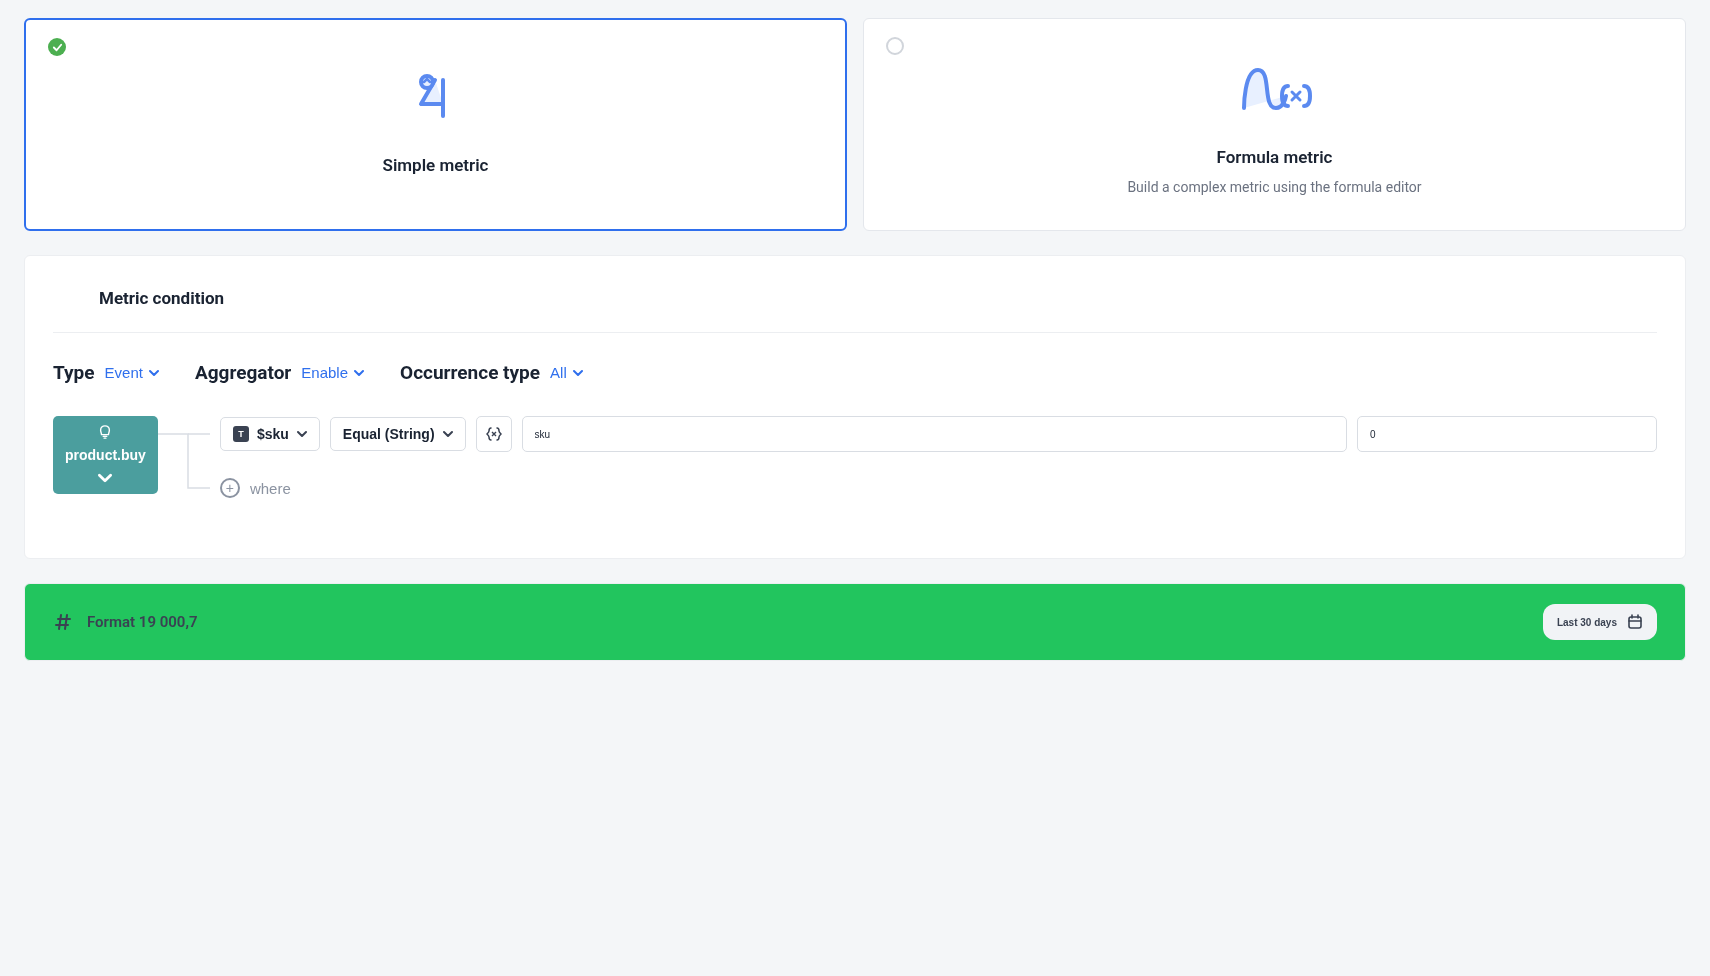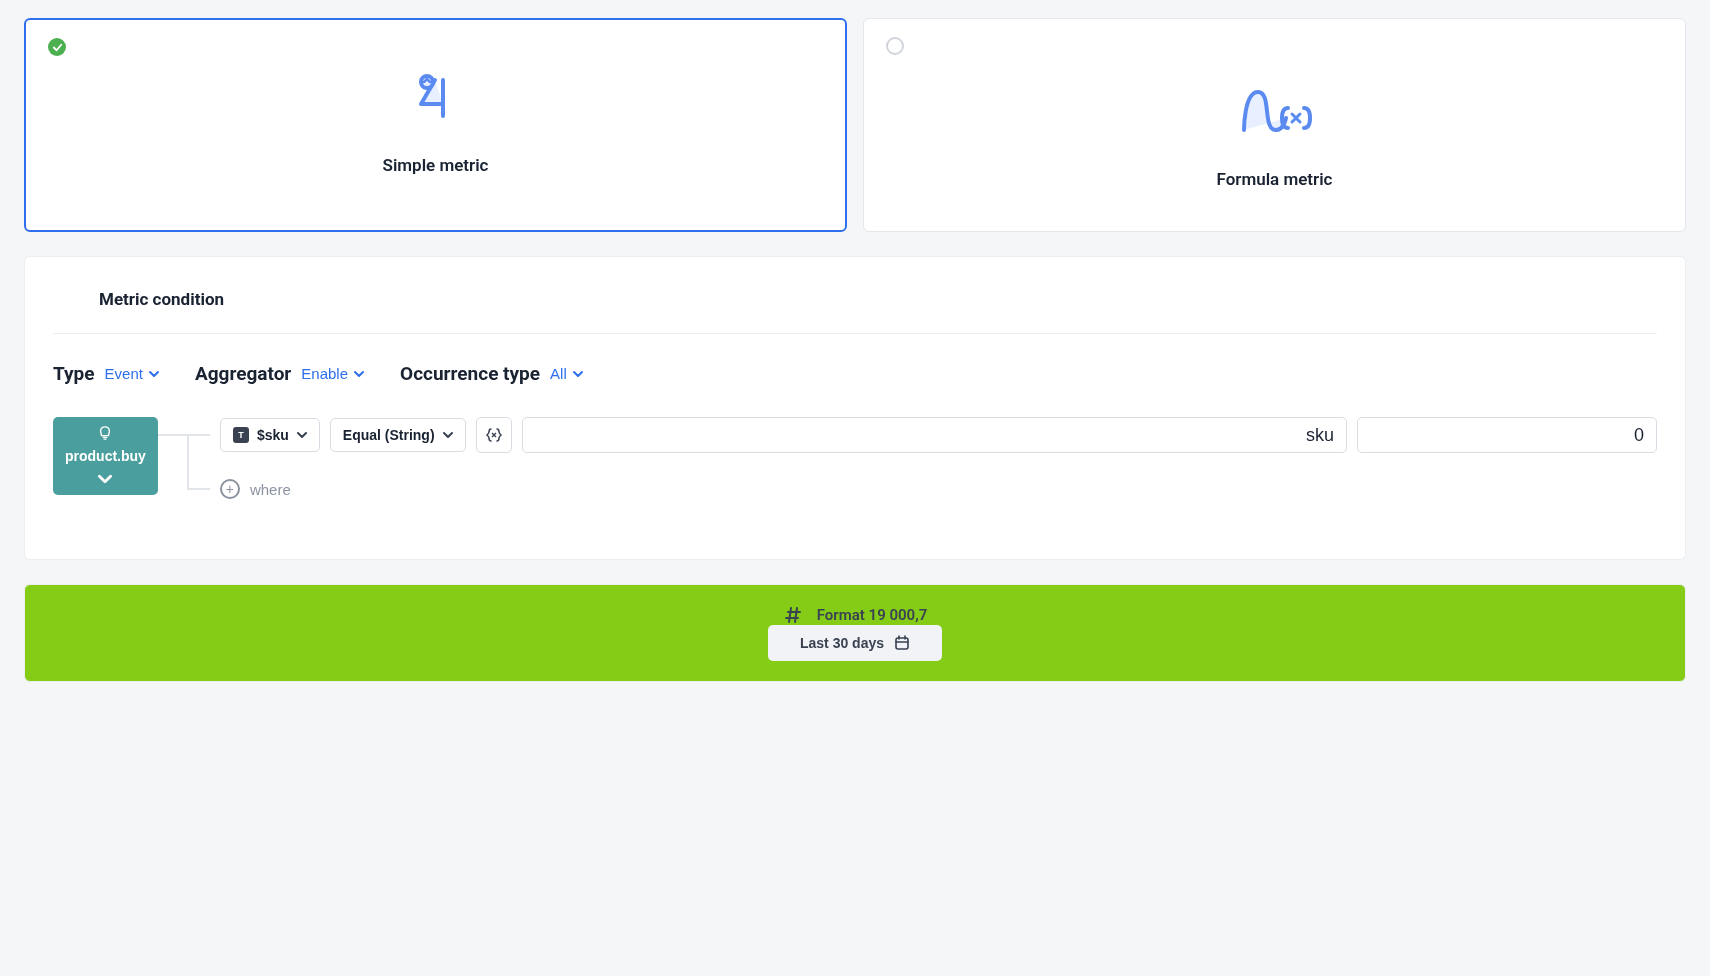--- a/index.html
+++ b/index.html
@@ -9,21 +9,21 @@
     color: #1a2332;
     padding: 18px 24px;
     font-size: 14px;
   }
   .cards-row { display: flex; gap: 16px; margin-bottom: 24px; }
   .option-card {
     flex: 1;
     background: #fff;
     border: 1px solid #e4e7ec;
     border-radius: 6px;
-    padding: 38px 24px 32px;
+    padding: 16px 24px 32px;
     position: relative;
     cursor: pointer;
     text-align: center;
   }
   .option-card.selected { border: 2px solid #2F6FED; padding: 23px 23px 31px; }
   .check-badge {
     position: absolute; top: 18px; left: 22px;
     width: 18px; height: 18px; border-radius: 50%;
     background: #4CAF50; display: flex; align-items: center; justify-content: center;
   }
@@ -80,21 +80,21 @@
     display: inline-flex; align-items: center; justify-content: center;
     font-size: 9px; font-weight: 700;
   }
   .tag-dark { background: #3a4252; color: #fff; }
   .pill-square {
     width: 36px; height: 36px; display: inline-flex; align-items: center; justify-content: center;
     background: #fff; border: 1px solid #d9dde3; border-radius: 5px; cursor: pointer;
   }
   .text-input {
     height: 36px; padding: 0 12px; border: 1px solid #d9dde3; border-radius: 5px;
-    font-size: 18px; color: #1a2332; background: #fff; text-align: right;
+    font-size: 10px; color: #1a2332; background: #fff;
   }
   .text-input.wide { flex: 1; min-width: 280px; }
   .text-input.med { width: 300px; }
 
   .where-row { display: flex; align-items: center; gap: 10px; margin-top: 26px; }
   .where-btn {
     display: inline-flex; align-items: center; gap: 10px;
     background: none; border: none; cursor: pointer;
     color: #8b93a1; font-size: 15px; font-weight: 500;
   }
@@ -106,28 +106,28 @@
 
   .filter-box {
     border: 1px dashed #e4e7ec; border-radius: 5px;
     padding: 16px 22px; display: flex; align-items: center; gap: 14px;
     cursor: pointer;
   }
   .filter-box .label { color: #2F6FED; font-weight: 600; font-size: 15px; }
   .filter-icon { color: #1a2332; }
 
   .footer-panel {
-    background: #84cc16; border: 1px solid #eceef1; border-radius: 6px;
-    padding: 20px 28px; display: flex; align-items: center; justify-content: space-between; flex-direction: column;
+    background: #22c55e; border: 1px solid #eceef1; border-radius: 6px;
+    padding: 20px 28px; display: flex; align-items: center; justify-content: space-between;
   }
   .format-group { display: flex; align-items: center; gap: 14px; font-size: 15px; font-weight: 600; color: #3a4252; }
   .date-btn {
     display: inline-flex; align-items: center; gap: 10px;
-    background: #f1f3f6; border: none; border-radius: 5px;
-    padding: 10px 32px; font-size: 14px; font-weight: 600; color: #3a4252; cursor: pointer;
+    background: #f1f3f6; border: none; border-radius: 12px;
+    padding: 10px 14px; font-size: 10px; font-weight: 600; color: #3a4252; cursor: pointer;
   }
 </style>
 </head>
 <body>
 
 <div class="cards-row">
   <div class="option-card selected">
     <span class="check-badge">
       <svg viewBox="0 0 12 12">
           <path d="M2 6 L5 9 L10 3" stroke="#fff" stroke-width="2" fill="none" stroke-linecap="round" stroke-linejoin="round"></path>
@@ -152,20 +152,21 @@
       <svg width="86" height="58" viewBox="0 0 86 58">
         <g fill="none" stroke="#5b8af0" stroke-width="4" stroke-linecap="round" stroke-linejoin="round">
           <path d="M12 48 C12 48 12 10 26 10 C40 10 30 48 44 48 C52 48 54 36 54 36" fill="#e8f0ff"></path>
           <path d="M56 26 C52 26 50 30 50 36 C50 42 52 46 56 46"></path>
           <path d="M72 26 C76 26 78 30 78 36 C78 42 76 46 72 46"></path>
           <path d="M60 32 L68 40 M68 32 L60 40" stroke-width="3"></path>
         </g>
       </svg>
     </div>
     <div class="card-title">Formula metric</div>
+    <div class="card-desc">Build a complex metric using the formula editor</div>
   </div>
 </div>
 
 <div class="panel">
   <h2>Metric condition</h2>
   <div class="divider"></div>
 
   <div class="controls-row">
     <div class="ctrl-group">
       <span class="ctrl-label">Type</span>

